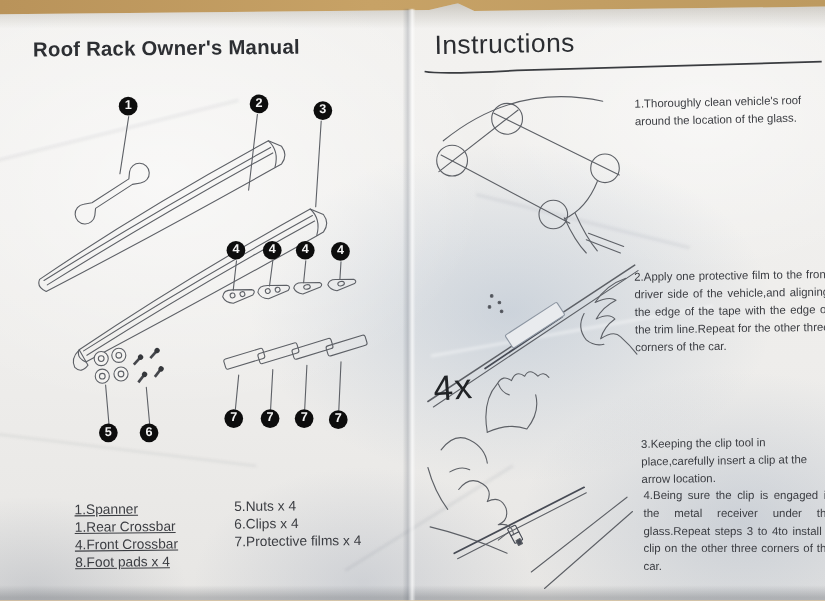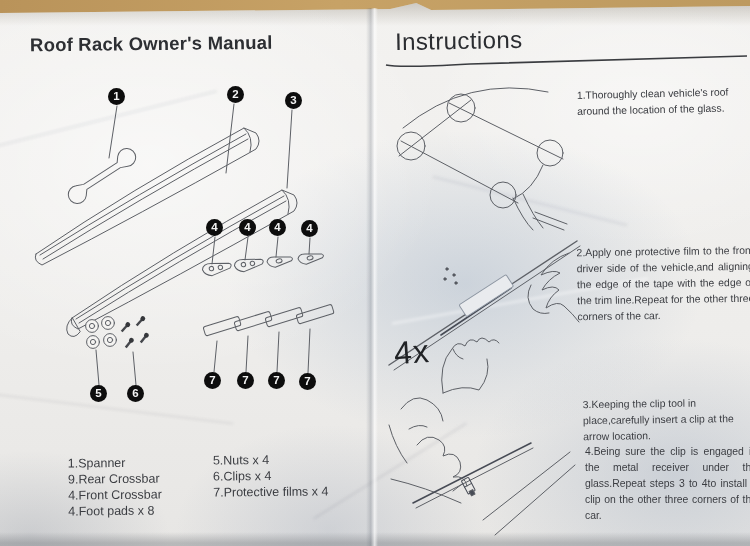--- a/index.html
+++ b/index.html
@@ -34,21 +34,21 @@
   }
   .txt{position:absolute;color:#3c3e43;}
   #left-title{left:30px;top:33px;font-size:18.5px;font-weight:bold;letter-spacing:.2px;color:#2d2f33;transform:rotate(-.6deg);}
   #right-title{left:395px;top:27px;font-size:24px;font-weight:500;letter-spacing:.4px;color:#2b2d31;transform:rotate(-1deg);}
   .callout{
     position:absolute;width:17px;height:17px;border-radius:50%;
     background:#0d0d0d;color:#f3f3f3;font-size:11.5px;font-weight:bold;
     display:flex;align-items:center;justify-content:center;line-height:1;
   }
   .parts-col{position:absolute;font-size:12.5px;line-height:16px;color:#3b3d42;transform:rotate(-.6deg);}
-  #parts-col-1{left:68px;top:455px;}
+  #parts-col-1{left:68px;top:455px;text-decoration:underline;}
   #parts-col-2{left:213px;top:452px;}
   .step{position:absolute;font-size:10.4px;line-height:16px;color:#3b3d42;}
   #step-1{left:577px;top:86px;width:172px;transform:rotate(-1.3deg);}
   #step-2{left:577px;top:244px;width:177px;text-align:justify;transform:rotate(-.8deg);}
   #step-3{left:583px;top:396px;width:170px;transform:rotate(-.8deg);}
   #step-4{left:585px;top:444px;width:172px;text-align:justify;}
   #repeat-label{left:394px;top:334px;font-size:32px;color:#212326;transform:rotate(-4deg);letter-spacing:1px;}
   svg{position:absolute;overflow:visible;}
   .sk{fill:none;stroke:#5d6066;stroke-width:1;stroke-linecap:round;stroke-linejoin:round;}
   .skd{fill:none;stroke:#474b55;stroke-width:1.6;stroke-linecap:round;}
@@ -181,23 +181,23 @@
 <span class="callout" style="left:301px;top:220px;">4</span>
 <span class="callout" style="left:90px;top:385px;">5</span>
 <span class="callout" style="left:127px;top:385px;">6</span>
 <span class="callout" style="left:204px;top:372px;">7</span>
 <span class="callout" style="left:237px;top:372px;">7</span>
 <span class="callout" style="left:268px;top:372px;">7</span>
 <span class="callout" style="left:299px;top:373px;">7</span>
 
 <div id="parts-col-1" class="parts-col">
   <div>1.Spanner</div>
-  <div>9.Rear Crossbar</div>
+  <div>1.Rear Crossbar</div>
   <div>4.Front Crossbar</div>
-  <div>4.Foot pads x 8</div>
+  <div>8.Foot pads x 4</div>
 </div>
 <div id="parts-col-2" class="parts-col">
   <div>5.Nuts x 4</div>
   <div>6.Clips x 4</div>
   <div>7.Protective films x 4</div>
 </div>
 
 <div id="right-title" class="txt">Instructions</div>
 <svg style="left:0;top:0;" width="750" height="80" viewBox="0 0 750 80">
   <path d="M386,65 Q400,68 470,64 L747,56" fill="none" stroke="#3a3c40" stroke-width="1.6"></path>

